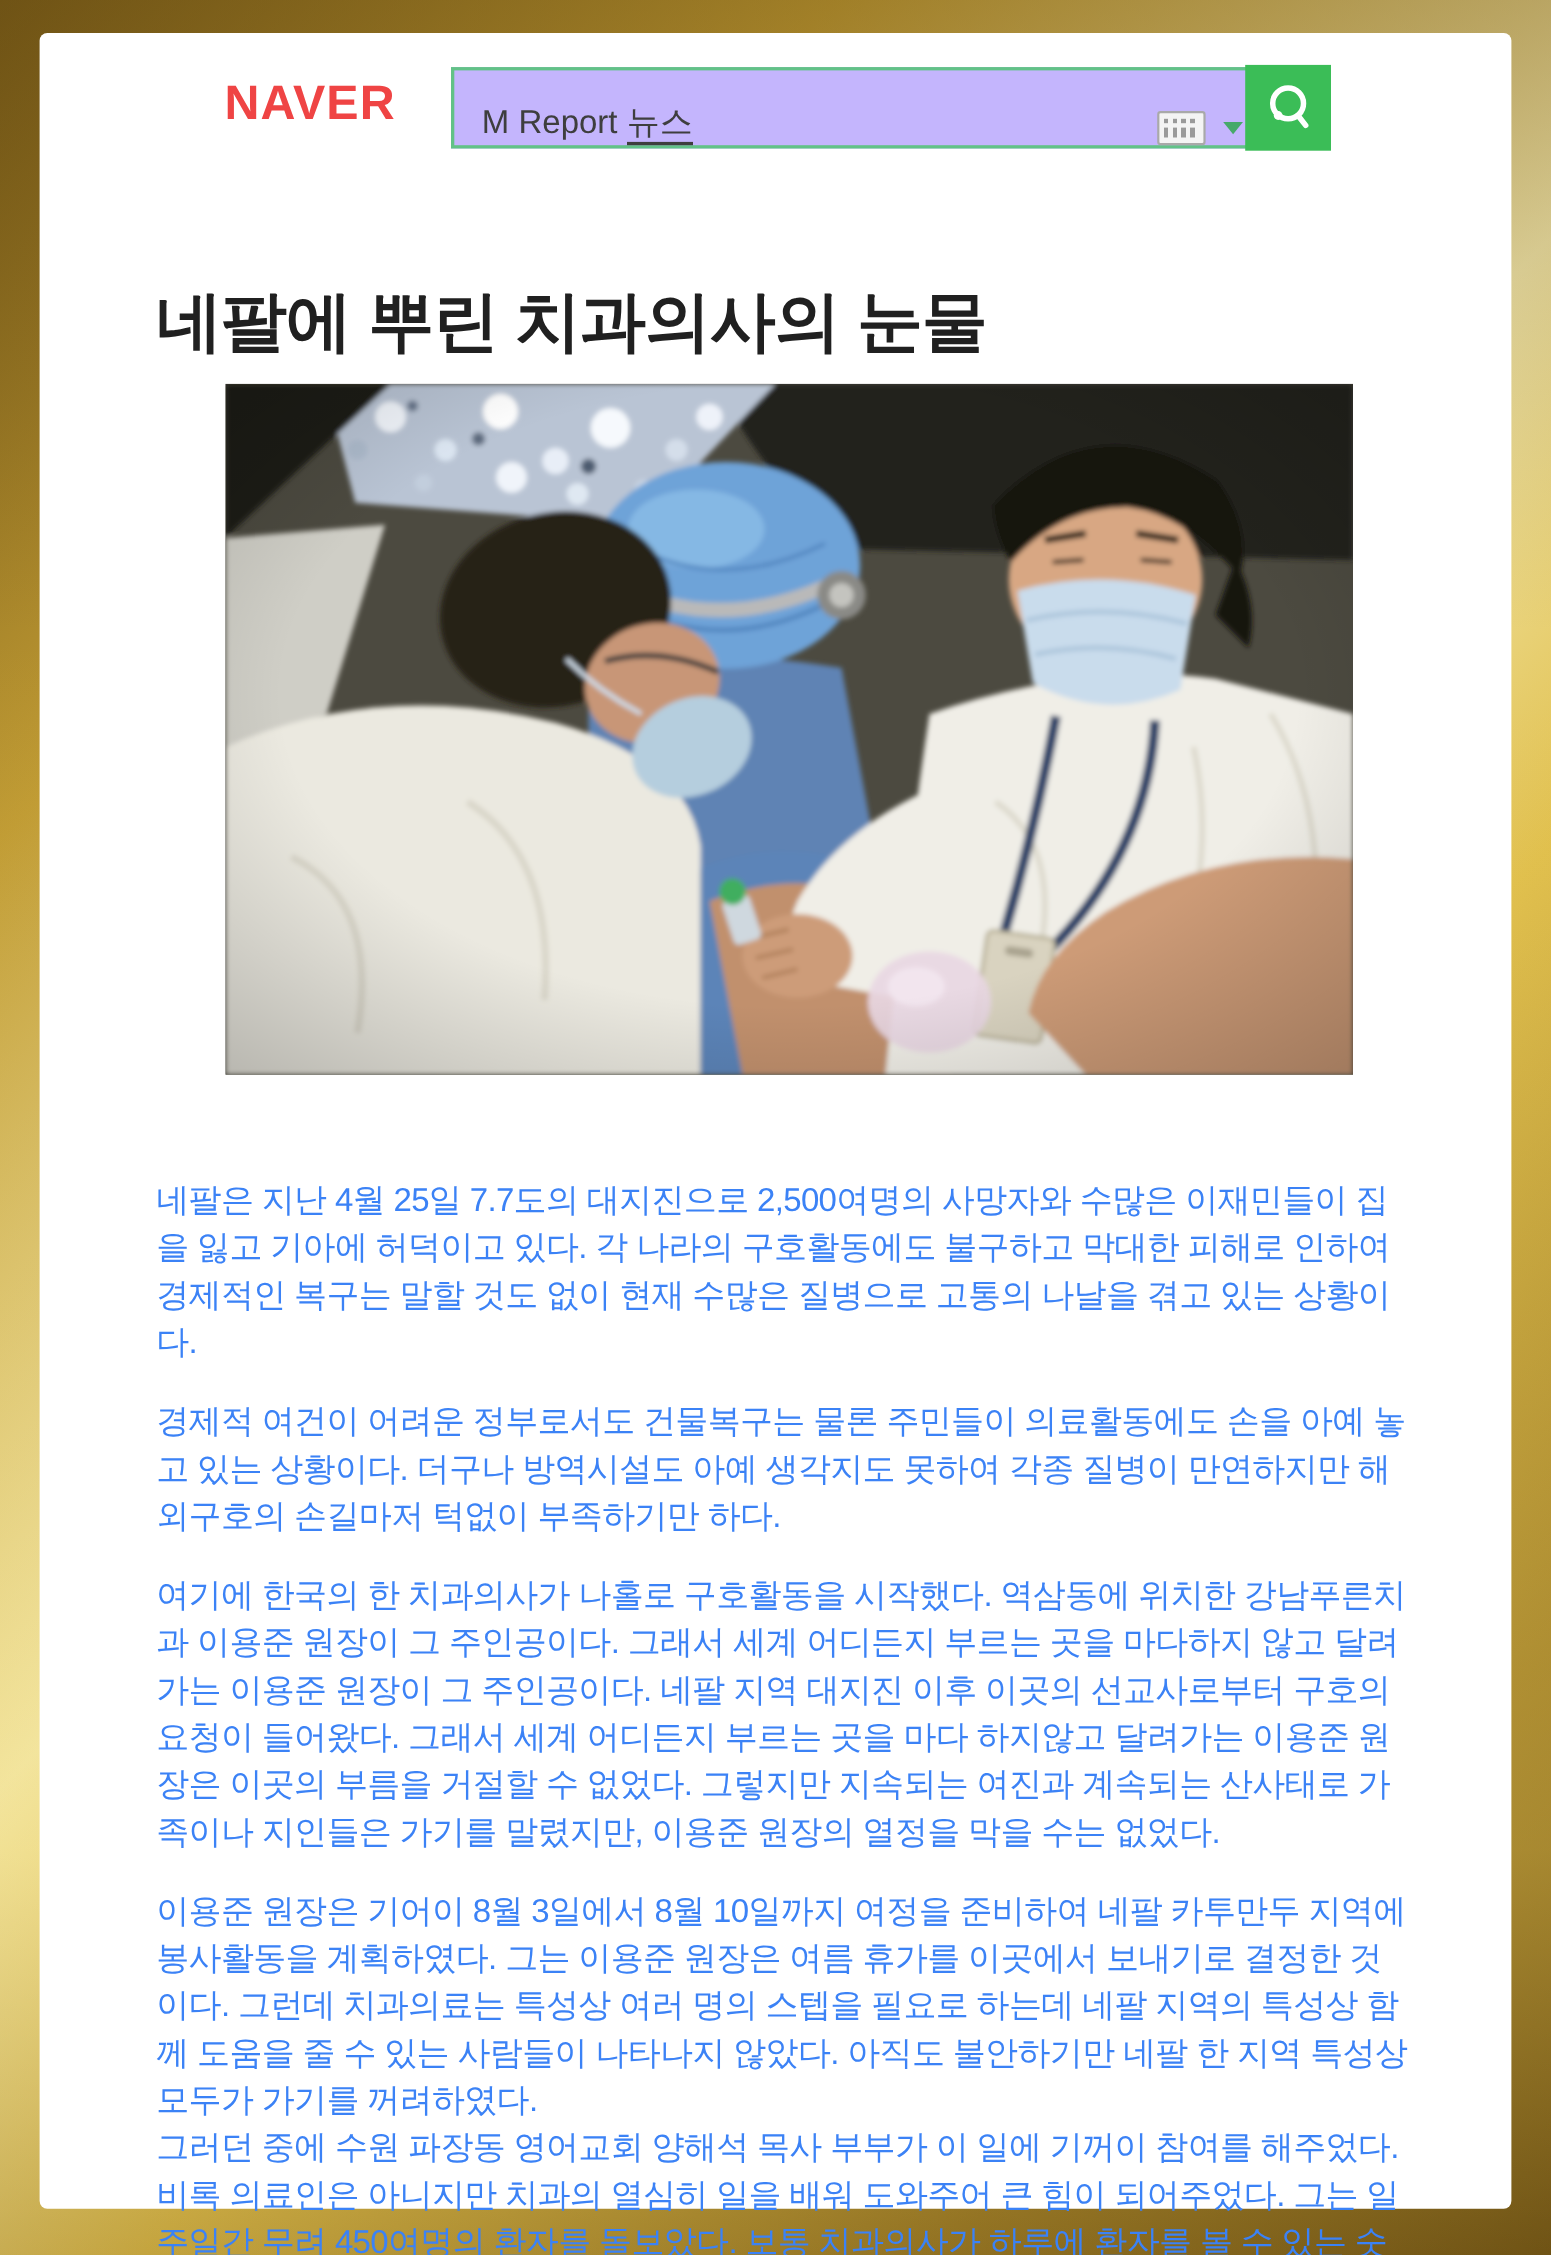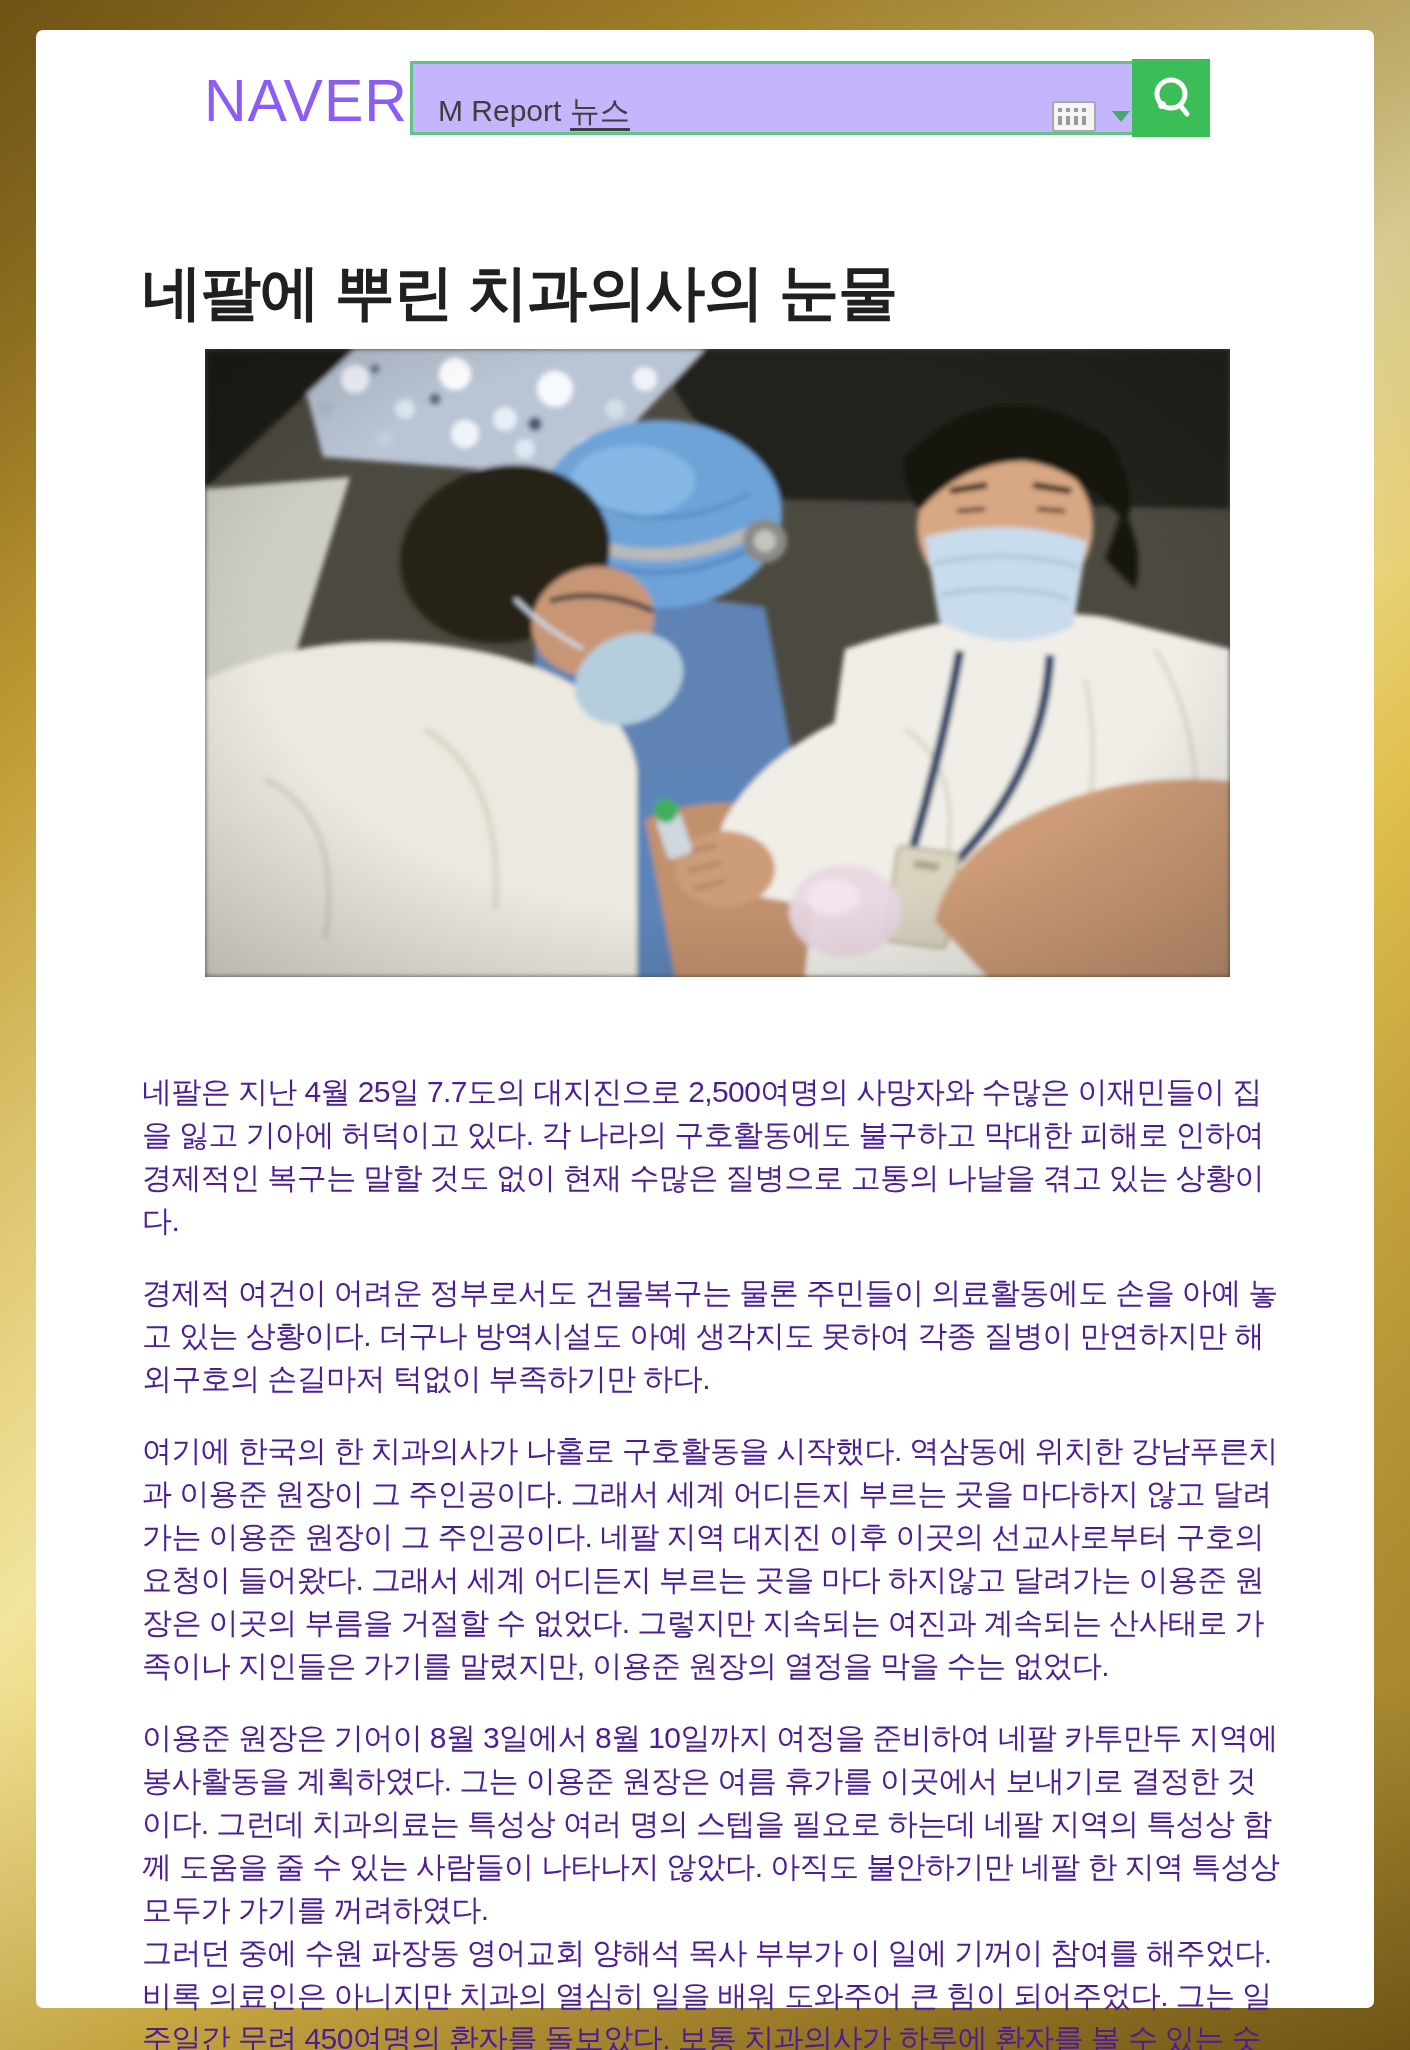--- a/index.html
+++ b/index.html
@@ -6,21 +6,21 @@
   body{width:1410px;height:2050px;position:relative;font-family:"Liberation Sans",sans-serif;overflow:hidden;}
 
   
   .frame{position:absolute;inset:0;width:1410px;height:2050px;
     background:
       linear-gradient(180deg, rgba(111,83,21,.38) 0%, rgba(255,255,255,0) 28%, rgba(236,206,90,.28) 82%, rgba(111,83,21,.25) 100%),
       linear-gradient(135deg,#6f5315 0%,#bf9a33 22%,#f5ecb4 47%,#e0bf4d 63%,#9c7b26 84%,#6f5315 100%);}
   .page{position:absolute;left:36px;top:30px;width:1338px;height:1978px;background:#ffffff;border-radius:7px;}
 
   
-  .logo{position:absolute;left:168px;top:42px;font-size:59px;font-weight:400;letter-spacing:1px;color:#8b5cf6;line-height:1;}
+  .logo{position:absolute;left:168px;top:42px;font-size:44px;font-weight:700;letter-spacing:1px;color:#ef4444;line-height:1;}
   .searchbar{position:absolute;left:374px;top:31px;width:716px;height:68px;background:#c4b5fd;border:3px solid #62c287;display:flex;align-items:flex-end;padding-left:25px;box-sizing:content-box;}
   .query{font-size:30px;color:#3e3e3e;white-space:pre;}
   .query .ul{border-bottom:3px solid #3e3e3e;padding-bottom:1px;}
   .search-right{margin-left:auto;display:flex;align-items:center;gap:16px;padding-right:24px;}
   .kbd-icon{display:inline-block;width:40px;height:27px;border:2px solid #a9a9a9;border-radius:3px;background:#f4f4f4;position:relative;}
   .kbd-icon::before{content:"";position:absolute;left:4px;top:5px;right:4px;height:4px;
      background:repeating-linear-gradient(90deg,#9a9a9a 0 4px,transparent 4px 8px);}
   .kbd-icon::after{content:"";position:absolute;left:4px;top:13px;right:4px;height:9px;
      background:repeating-linear-gradient(90deg,#9a9a9a 0 4px,transparent 4px 8px);}
   .caret-down{width:0;height:0;border-left:9px solid transparent;border-right:9px solid transparent;border-top:11px solid #46a96a;}
@@ -28,21 +28,21 @@
 
   
   .title{position:absolute;left:106px;top:183px;font-size:60px;font-weight:700;color:#202020;letter-spacing:-1px;}
 
   
   .photo{position:absolute;left:169px;top:319px;width:1025px;height:628px;background:#4c4a40;overflow:hidden;}
   .photo svg{display:block;}
 
   
   .article{position:absolute;left:106px;top:1040px;width:1140px;}
-  .article p{margin:0 0 29px 0;font-size:30px;line-height:43px;color:#4c1d95;letter-spacing:-0.6px;white-space:pre-line;text-align:left;}
+  .article p{margin:0 0 29px 0;font-size:30px;line-height:43px;color:#3b82f6;letter-spacing:-0.6px;white-space:pre-line;text-align:left;}
 </style>
 </head>
 <body>
 
 <div class="frame">
   <div class="page">
 
     <div class="logo">NAVER</div>
 
     <div class="searchbar">

